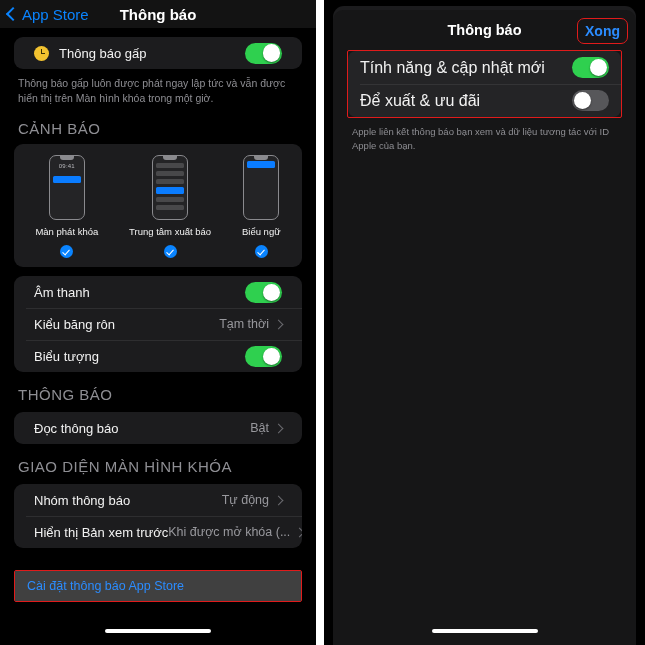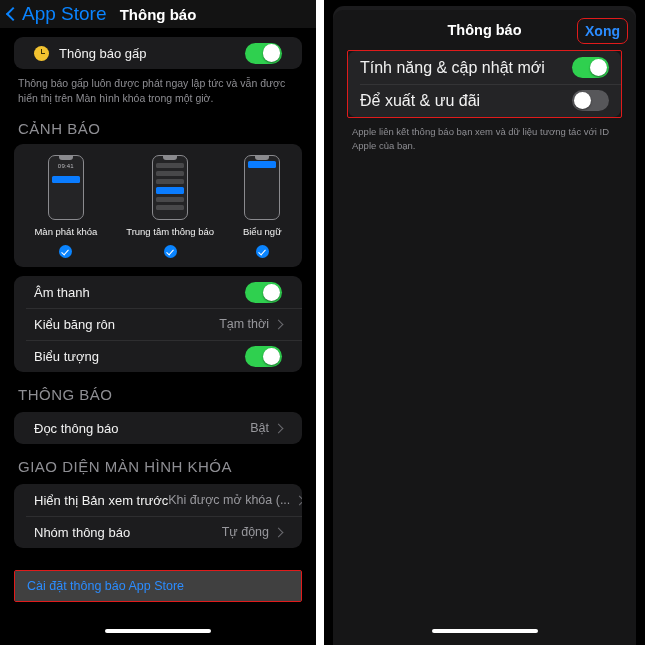--- a/index.html
+++ b/index.html
@@ -47,21 +47,21 @@
     height: 28px;
     background: #131313;
     display: flex;
     align-items: center;
     padding: 0 8px;
   }
   .nav-back {
     display: flex;
     align-items: center;
     color: #0a84ff;
-    font-size: 19px;
+    font-size: 15px;
     gap: 3px;
     cursor: pointer;
   }
   .chev-left {
     display: inline-block;
     width: 8px;
     height: 8px;
     border-left: 2px solid #0a84ff;
     border-bottom: 2px solid #0a84ff;
     transform: rotate(45deg);
@@ -406,21 +406,21 @@
         <div class="preview">
           <div class="phone">
             <span class="notch"></span>
             <span class="gray-bar" style="top:7px;"></span>
             <span class="gray-bar" style="top:15px;"></span>
             <span class="gray-bar" style="top:23px;"></span>
             <span class="blue-bar" style="left:3px;right:3px;top:31px;height:6.5px;"></span>
             <span class="gray-bar" style="top:41px;"></span>
             <span class="gray-bar" style="top:49px;"></span>
           </div>
-          <div class="pv-caption">Trung tâm thông báo</div>
+          <div class="pv-caption">Trung tâm xuất báo</div>
           <div class="check"></div>
         </div>
 
         <div class="preview">
           <div class="phone">
             <span class="notch"></span>
             <span class="blue-bar" style="left:3px;right:3px;top:5px;height:6.5px;"></span>
           </div>
           <div class="pv-caption">Biểu ngữ</div>
           <div class="check"></div>
@@ -452,27 +452,27 @@
         <div class="row">
           <span class="row-label">Đọc thông báo</span>
           <span class="row-value">Bật</span>
           <span class="chev-right"></span>
         </div>
       </div>
 
       <div class="section-head">GIAO DIỆN MÀN HÌNH KHÓA</div>
       <div class="card">
         <div class="row">
+          <span class="row-label">Nhóm thông báo</span>
+          <span class="row-value">Tự động</span>
+          <span class="chev-right"></span>
+        </div>
+        <div class="row">
           <span class="row-label">Hiển thị Bản xem trước</span>
           <span class="row-value">Khi được mở khóa (...</span>
-          <span class="chev-right"></span>
-        </div>
-        <div class="row">
-          <span class="row-label">Nhóm thông báo</span>
-          <span class="row-value">Tự động</span>
           <span class="chev-right"></span>
         </div>
       </div>
 
       <div class="redbox redbox-wrap-left">
         <div class="link-row">
           <span class="link-text">Cài đặt thông báo App Store</span>
         </div>
       </div>
 

